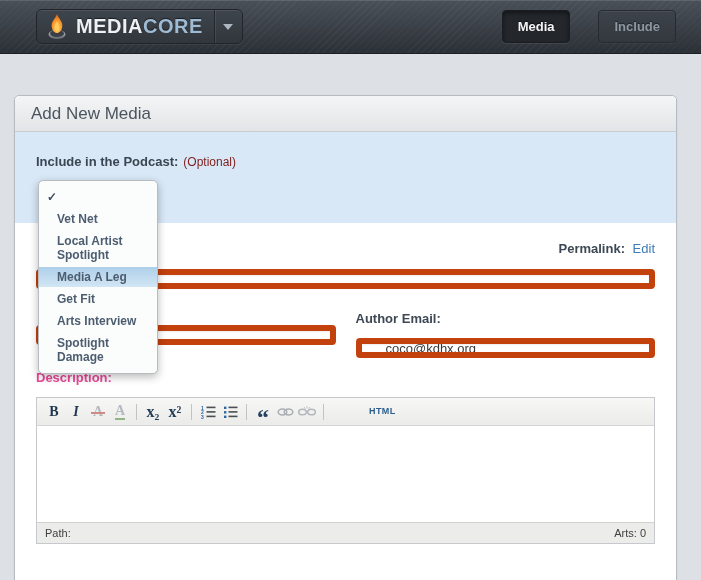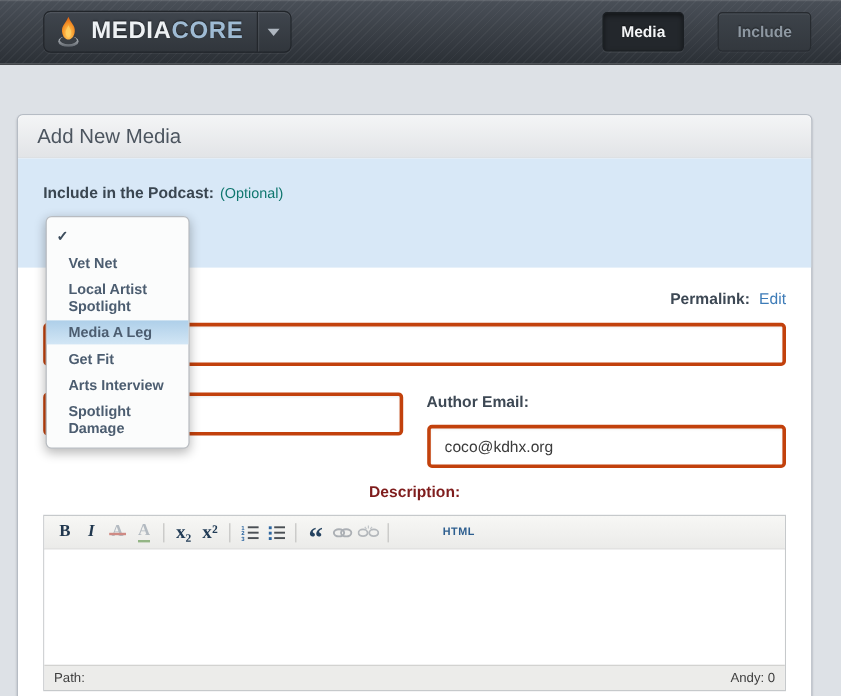--- a/index.html
+++ b/index.html
@@ -71,42 +71,42 @@
     border-radius:5px 5px 0 0;
     display:flex; align-items:center; padding-left:16px;
   }
   .panel-header h1 { font-size:17px; font-weight:normal; color:#4c555f; }
 
   .podcast-section {
     height:91px; background:#d8e8f7;
     padding:20px 0 0 21px;
   }
   .ps-label { font-weight:bold; font-size:13px; color:#3a4651; }
-  .ps-optional { font-size:12px; color:#0f766e; margin-left:5px;text-align:right; }
+  .ps-optional { font-size:12px; color:#7f1d1d; margin-left:5px;text-align:right; }
 
   .form-area { padding:0 21px; }
   .permalink-row { margin-top:18px; text-align:right; font-size:13px; height:15px; }
   .permalink-label { font-weight:bold; color:#3d4854; }
   .permalink-edit { color:#3e7cb8; text-decoration:none; margin-left:4px; cursor:pointer; }
 
   .text-input {
-    height:36px; border:3px solid #c2410c; border-radius:4px;
-    padding:0 12px; font-size:13px; color:#3a3a3a;
+    height:20px; border:6px solid #c2410c; border-radius:4px;
+    padding:0 24px; font-size:13px; color:#3a3a3a;
     font-family:"Liberation Sans", sans-serif;
     background:#fff; box-shadow: inset 0 1px 2px rgba(0,0,0,.07);
     outline:none;
   }
   .full { width:100%; margin-top:13px; display:block; }
 
-  .two-col { display:flex; gap:20px; margin-top:22px; align-items:flex-start; }
+  .two-col { display:flex; gap:20px; margin-top:22px; align-items:center; }
   .col { flex:1; }
   .col .field-label { display:block; font-weight:bold; font-size:13px; color:#3d4854; margin-bottom:12px; }
   .col .text-input { width:100%; }
 
-  .desc-label { display:block; margin-top:12px; font-weight:bold; font-size:13px; color:#7f1d1d;text-align:center; }
+  .desc-label { display:block; margin-top:12px; font-weight:bold; font-size:13px; color:#ec4899; }
 
   
   .editor { margin-top:12px; border:1px solid #c6c9cb; }
   .toolbar {
     height:28px; background:linear-gradient(#f7f7f5,#ebebe9);
     border-bottom:1px solid #d4d4d2;
     display:flex; align-items:center; padding:0 6px;
   }
   .tb-btn {
     min-width:20px; height:20px; display:flex; align-items:center; justify-content:center;
@@ -279,21 +279,21 @@
             </svg>
           </span>
           <span class="tb-sep"></span>
           <span class="tb-btn">
               <span class="ic-html">HTML</span>
             </span>
         </div>
         <div class="editor-content"></div>
         <div class="statusbar">
           <span>Path:</span>
-          <span class="words"><span>Andy:</span> <span>0</span></span>
+          <span class="words"><span>Arts:</span> <span>0</span></span>
         </div>
       </div>
     </div>
   </section>
 
   <div class="dropdown">
     <div class="dd-item dd-check">
       <span>✓</span>
     </div>
     <div class="dd-item">Vet Net</div>

